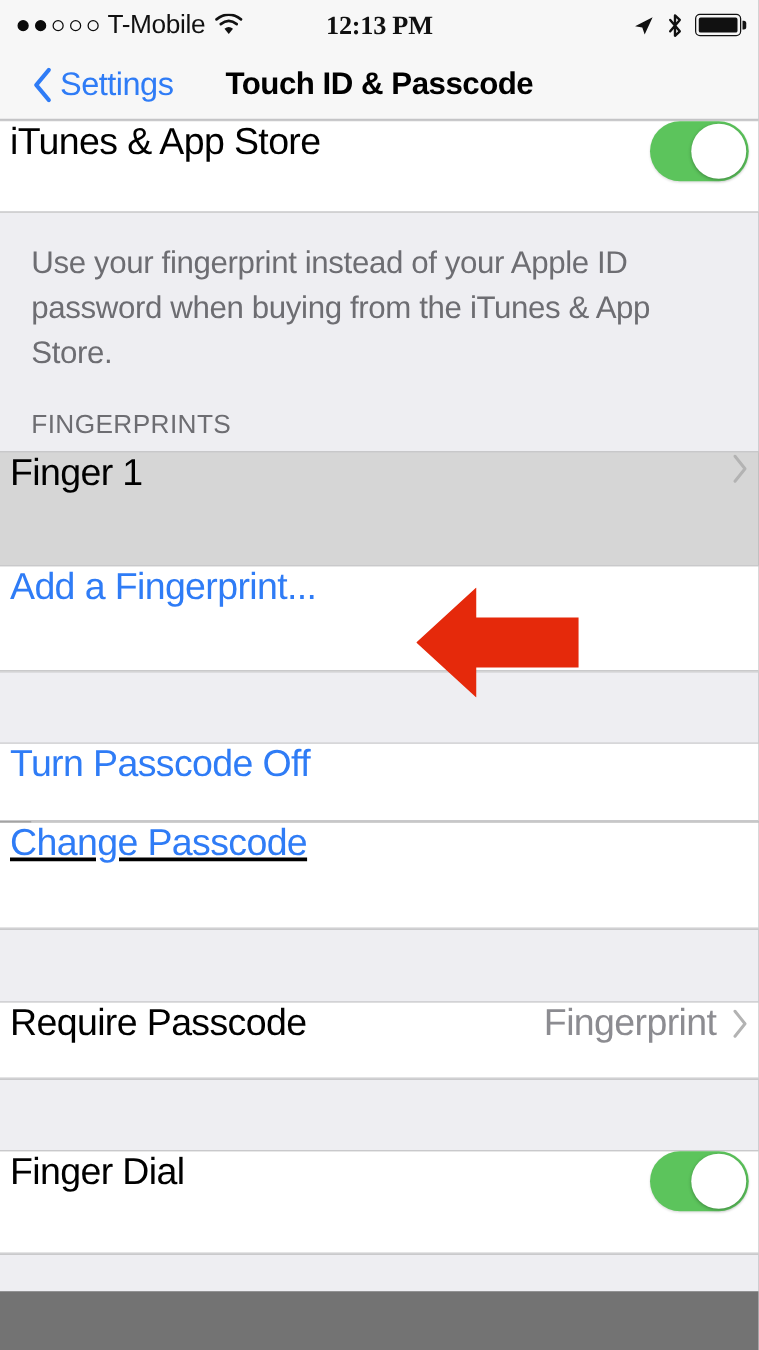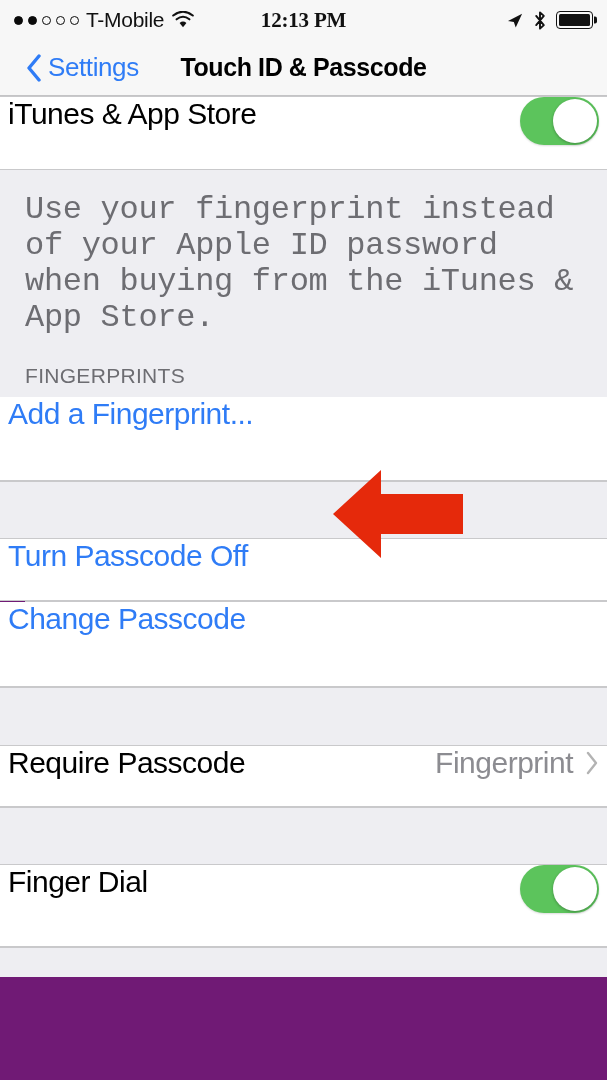--- a/index.html
+++ b/index.html
@@ -5,21 +5,21 @@
   * { margin:0; padding:0; box-sizing:border-box; }
   html, body {
     width:607px; height:1080px;
     font-family:"Liberation Sans", sans-serif;
     background:#eeeef2;
     overflow:hidden;
   }
   #screen {
     position:relative;
     width:607px; height:1080px;
-    background:#701a75;
+    background:#737373;
   }
 
   
   .statusbar {
     height:40px;
     background:#f7f7f7;
     display:flex; align-items:center;
     position:relative;
     padding:0 14px;
   }
@@ -115,23 +115,22 @@
   .gap {
     background:#eeeef2;
     border-top:1px solid #c9c9cb;
     border-bottom:1px solid #c9c9cb;
   }
   .footer-block {
     background:#eeeef2;
     padding:22px 25px 8px 25px;
   }
   .footer-text {
-    font-size:32px; line-height:36px; color:#6d6d72;
+    font-size:25px; line-height:36px; color:#6d6d72;
     letter-spacing:-0.3px;
-    font-family:Liberation Mono, monospace;
   }
   .section-header {
     background:#eeeef2;
     padding:20px 25px 9px 25px;
     font-size:21px; color:#6d6d72;
     letter-spacing:0.3px;
   }
 
   
   .toggle {
@@ -214,32 +213,40 @@
       </div>
     </div>
   </div>
 
   <div class="footer-block">
     <div class="footer-text">Use your fingerprint instead of your Apple ID password when buying from the iTunes &amp; App Store.</div>
   </div>
 
   <div class="section-header">FINGERPRINTS</div>
 
+  <div class="row pressed" style="height:92px;">
+    <span class="row-label">Finger 1</span>
+    <div class="row-right">
+      <svg class="chev-r" viewBox="0 0 14 26">
+        <path d="M3 3 L11 13 L3 23" stroke="#b3b3b3" stroke-width="2.4" fill="none" stroke-linecap="round" stroke-linejoin="round"></path>
+      </svg>
+    </div>
+  </div>
 
   <div class="row noborder-top" style="height:84px;">
     <span class="row-label blue">Add a Fingerprint...</span>
   </div>
 
   <div class="gap" style="height:58px;"></div>
 
   <div class="row noborder-top" style="height:62px;">
     <span class="row-label blue">Turn Passcode Off</span>
   </div>
   <div class="sep-inset"></div>
-  <div class="row noborder-top" style="height:85px;border-bottom:1px solid #c9c9cb;">
+  <div class="row noborder-top" style="height:85px;border-bottom:1px solid #c9c9cb;text-decoration:underline;">
     <span class="row-label blue">Change Passcode</span>
   </div>
 
   <div class="gap" style="height:59px;"></div>
 
   <div class="row noborder-top" style="height:61px;">
     <span class="row-label">Require Passcode</span>
     <div class="row-right">
       <span class="row-value">Fingerprint</span>
       <svg class="chev-r" viewBox="0 0 14 26">

